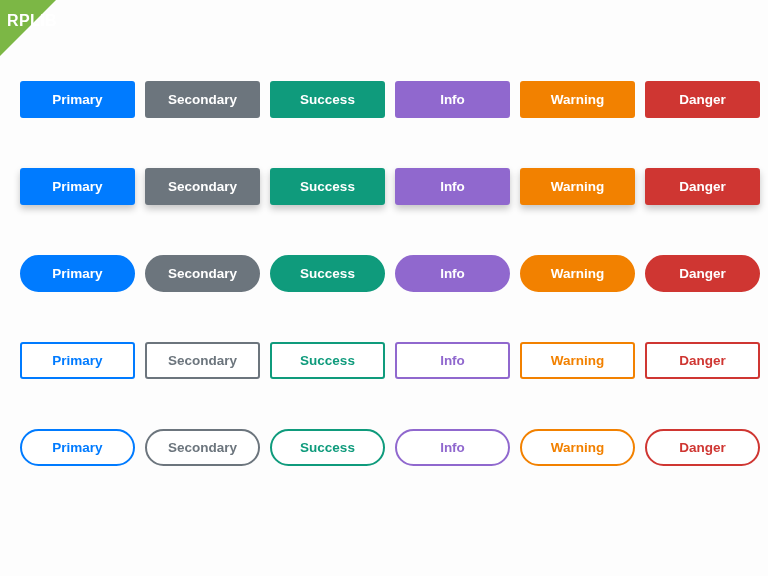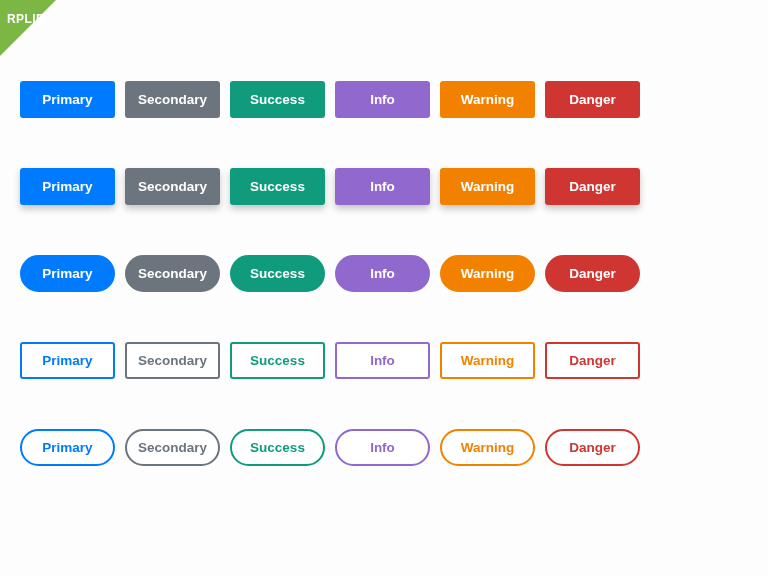--- a/index.html
+++ b/index.html
@@ -33,21 +33,21 @@
     width: 0;
     height: 0;
     border-top: 56px solid #7cb745;
     border-right: 56px solid transparent;
   }
   #corner-ribbon .ribbon-label {
     position: absolute;
     top: 13px;
     left: 7px;
     color: #ffffff;
-    font-size: 12px;
+    font-size: 16px;
     font-weight: bold;
     letter-spacing: 0.4px;
     line-height: 1;
     font-family: "Liberation Sans", sans-serif;
     white-space: nowrap;
   }
 
   
   #button-grid {
     position: absolute;
@@ -56,21 +56,21 @@
     width: 740px;
   }
   .btn-row {
     display: flex;
     gap: 10px;
     margin-bottom: 50px;
   }
   .btn-row:last-child { margin-bottom: 0; }
 
   .btn {
-    width: 95px;
+    width: 115px;
     height: 37px;
     box-sizing: border-box;
     display: flex;
     align-items: center;
     justify-content: center;
     font-family: "Liberation Sans", sans-serif;
     font-size: 13.5px;
     font-weight: bold;
     line-height: 1;
     text-align: center;

